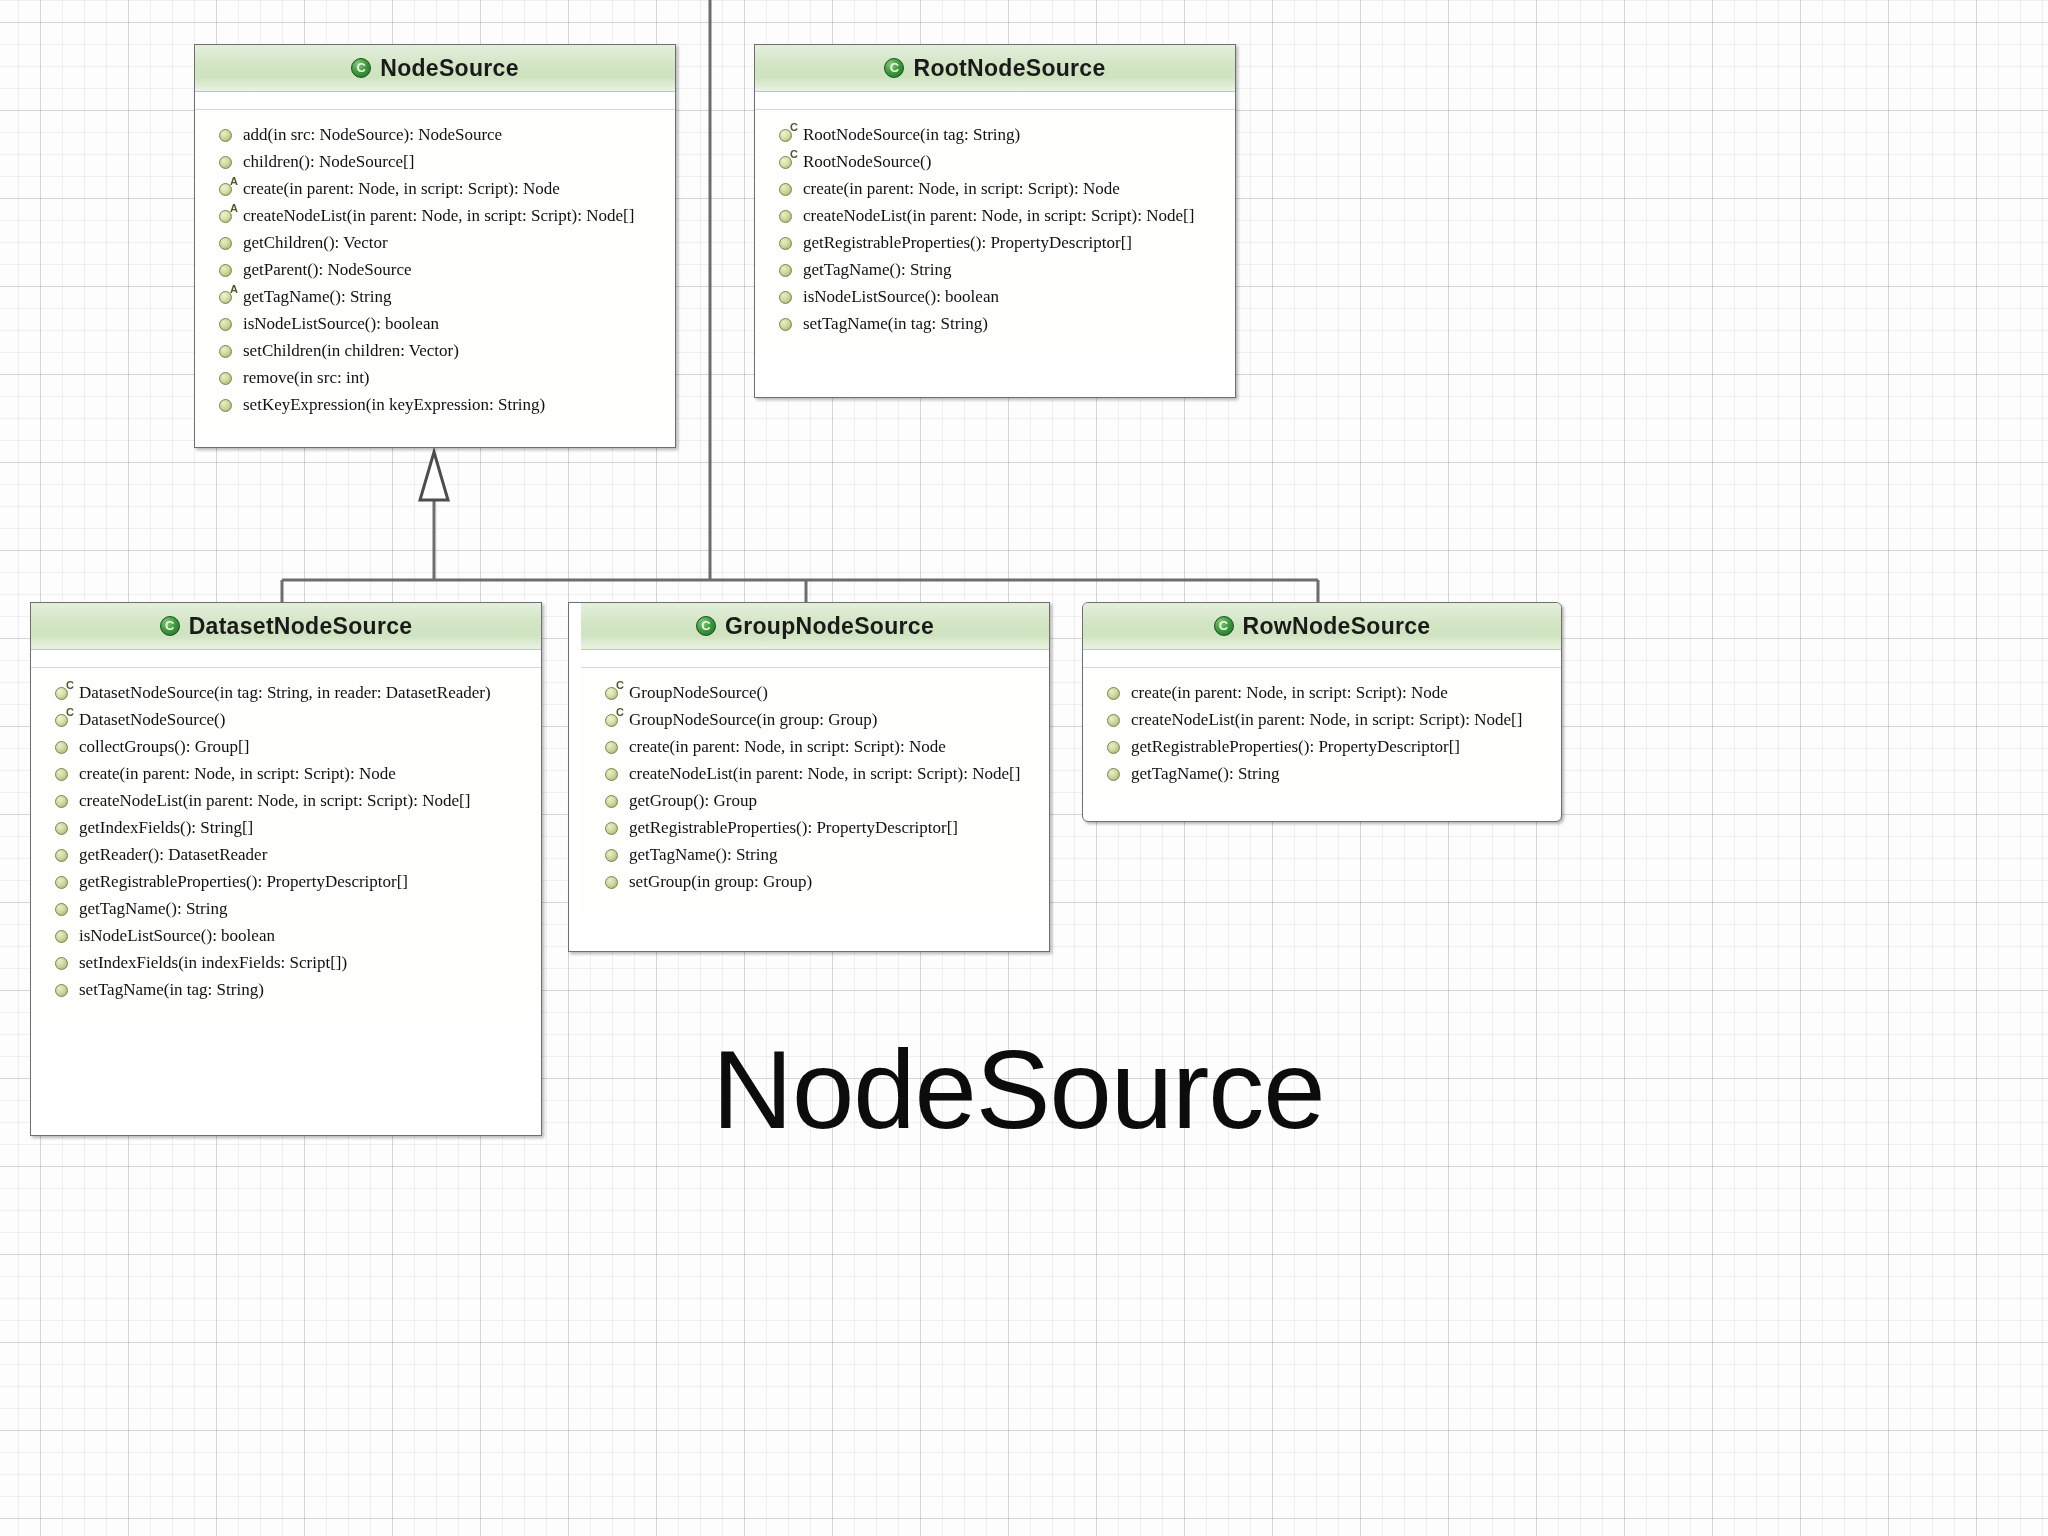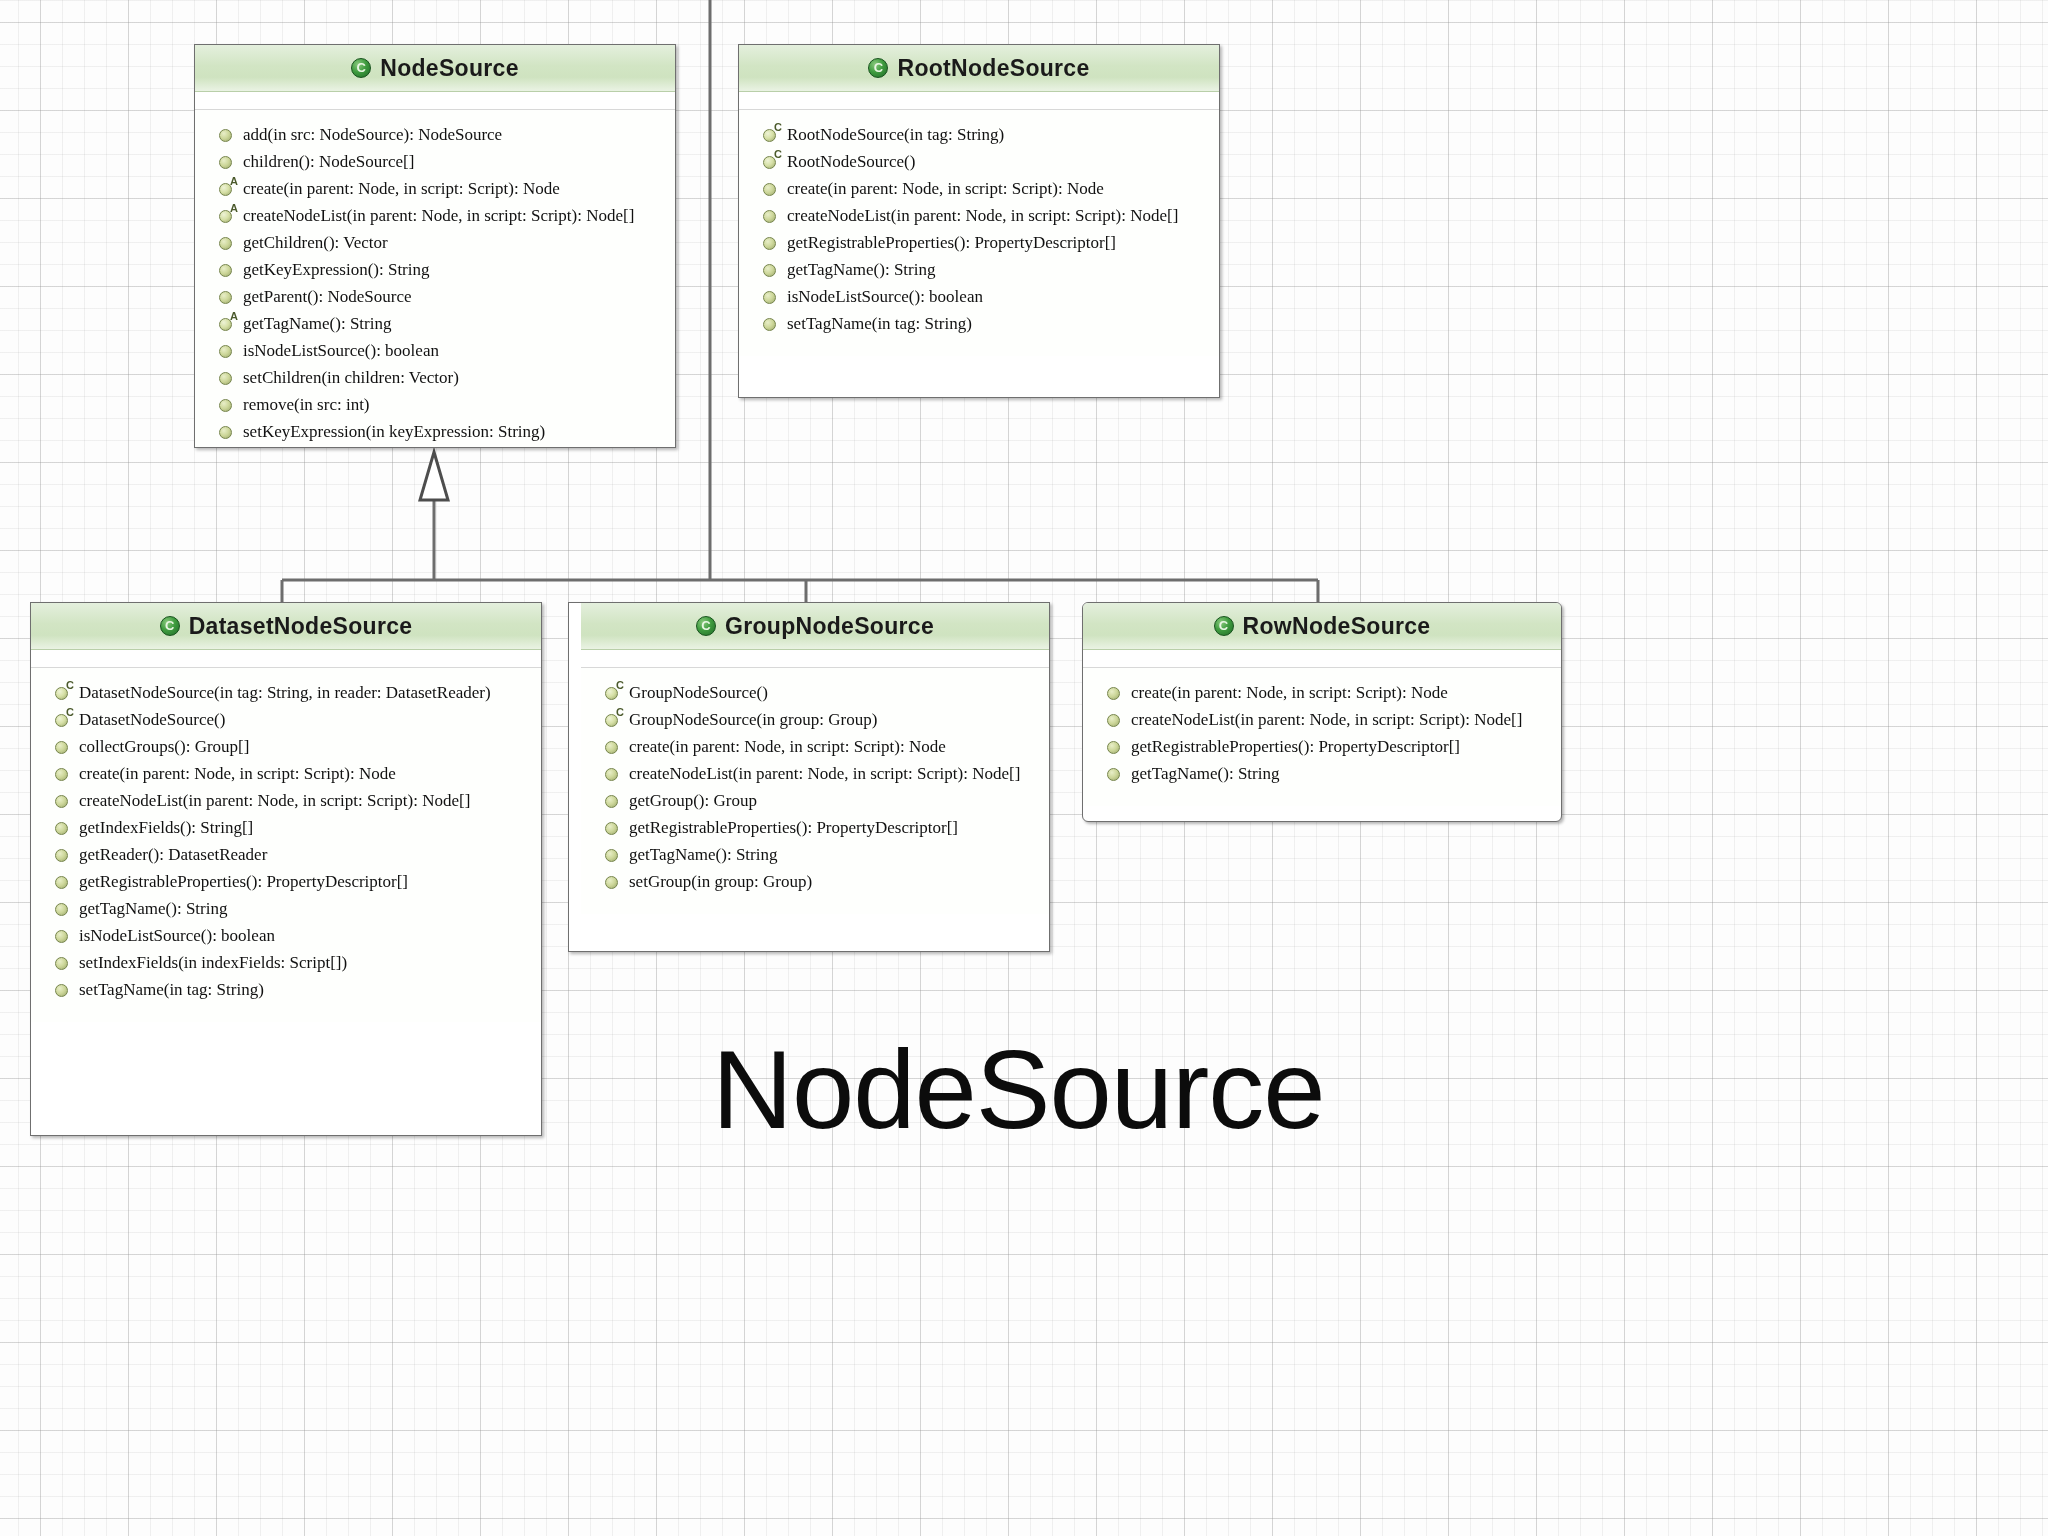--- a/index.html
+++ b/index.html
@@ -205,26 +205,20 @@
           <div class="member">
             <span class="icon-wrap">
               <span class="op-dot"></span>
             </span>
             <span class="mtext">getChildren(): Vector</span>
           </div>
           <div class="member">
             <span class="icon-wrap">
               <span class="op-dot"></span>
             </span>
-            <span class="mtext">getKeyExpression(): String</span>
-          </div>
-          <div class="member">
-            <span class="icon-wrap">
-              <span class="op-dot"></span>
-            </span>
             <span class="mtext">getParent(): NodeSource</span>
           </div>
           <div class="member">
             <span class="icon-wrap">
               <span class="op-dot static"></span>
               <span class="op-sup">A</span>
             </span>
             <span class="mtext">getTagName(): String</span>
           </div>
           <div class="member">
@@ -246,21 +240,21 @@
             <span class="mtext">remove(in src: int)</span>
           </div>
           <div class="member">
             <span class="icon-wrap">
               <span class="op-dot"></span>
             </span>
             <span class="mtext">setKeyExpression(in keyExpression: String)</span>
           </div>
         </div>
       </div>
-      <div class="uml-class" style="left: 738px; top: 44px; width: 482px; height: 354px;">
+      <div class="uml-class" style="left: 754px; top: 44px; width: 482px; height: 354px;">
         <div class="uml-header">
           <span class="cls-badge"></span>
           <span class="cname">RootNodeSource</span>
         </div>
         <div class="uml-subbar"></div>
         <div class="uml-body">
           <div class="member">
             <span class="icon-wrap">
               <span class="op-dot static"></span>
               <span class="op-sup">C</span>

